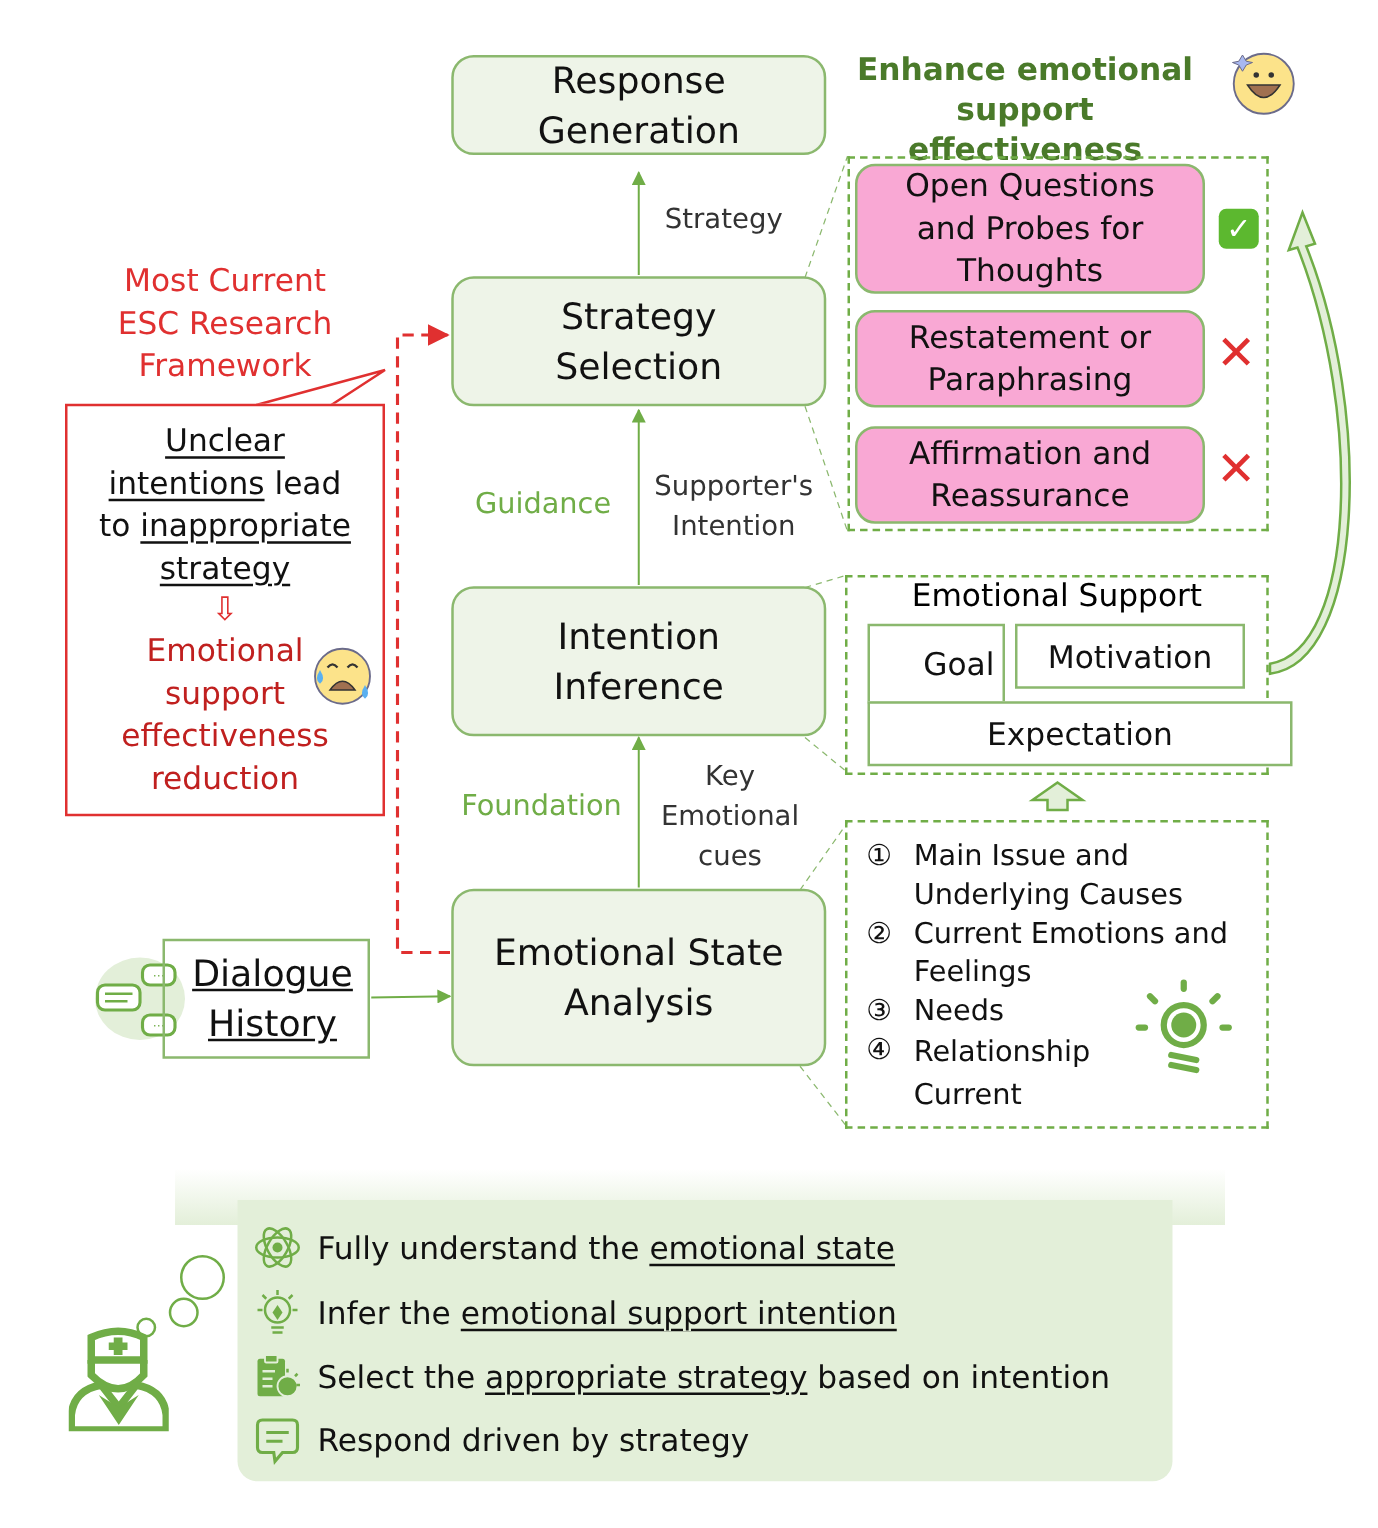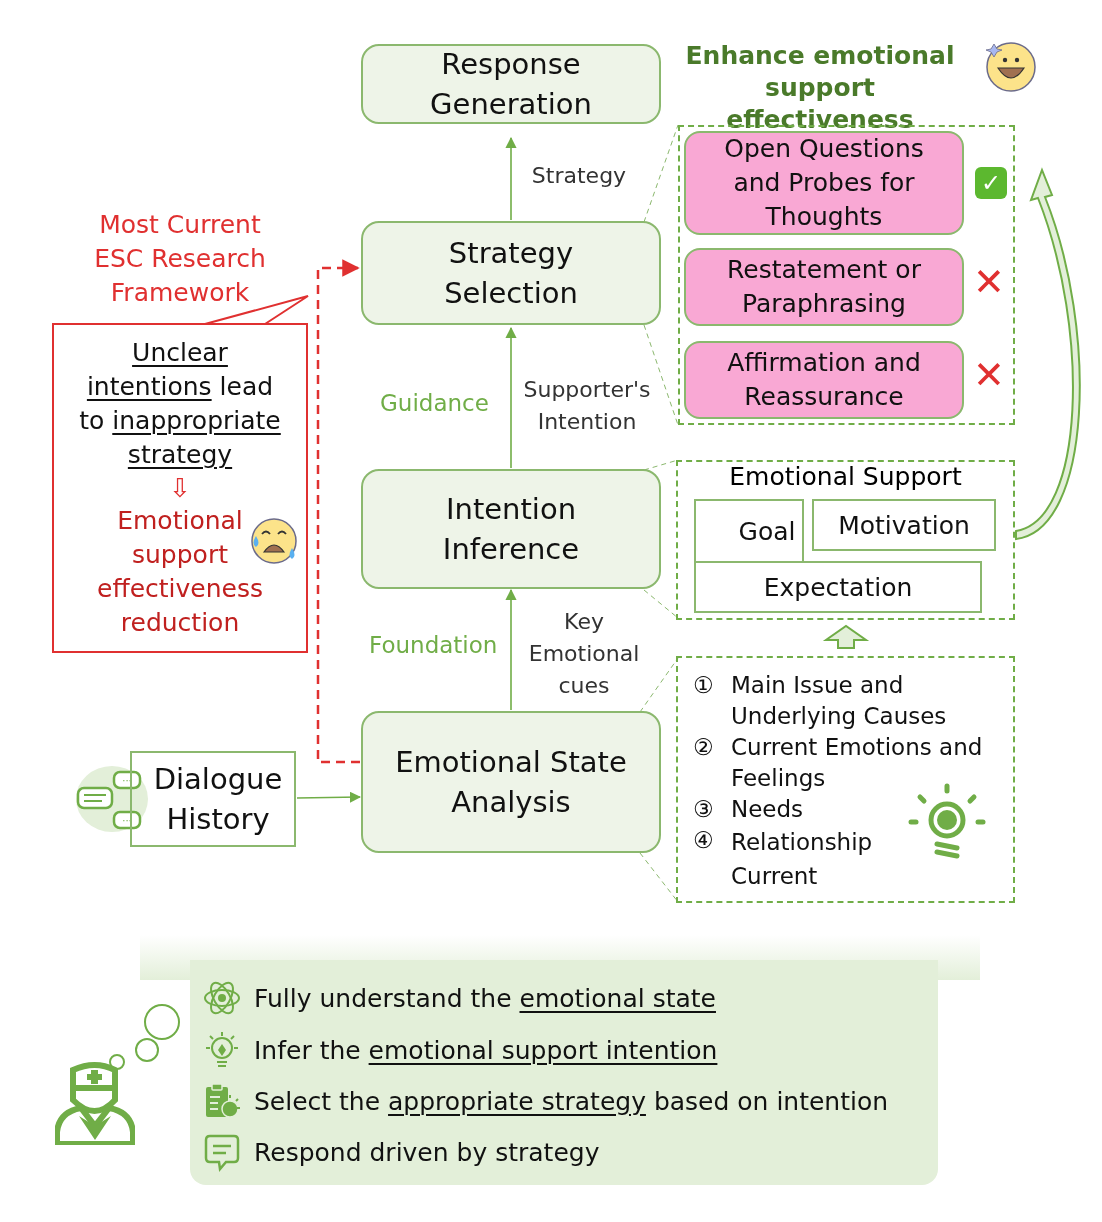--- a/index.html
+++ b/index.html
@@ -92,21 +92,21 @@
   <svg width="72" height="66" viewBox="0 0 72 66">
     <rect x="38" y="4" width="26" height="16" rx="6" fill="#fff" stroke="#70ad47" stroke-width="2.5"></rect>
     <text x="51" y="16" font-size="10" text-anchor="middle" fill="#70ad47">···</text>
     <rect x="2" y="20" width="34" height="20" rx="6" fill="#fff" stroke="#70ad47" stroke-width="2.5"></rect>
     <line x1="8" y1="27" x2="30" y2="27" stroke="#70ad47" stroke-width="2"></line>
     <line x1="8" y1="33" x2="26" y2="33" stroke="#70ad47" stroke-width="2"></line>
     <rect x="38" y="44" width="26" height="16" rx="6" fill="#fff" stroke="#70ad47" stroke-width="2.5"></rect>
     <text x="51" y="56" font-size="10" text-anchor="middle" fill="#70ad47">···</text>
   </svg>
 </div>
-<div class="abs" style="left:130px;top:751px;width:166px;height:96px;border:2px solid #8bb86e;background:transparent;box-sizing:border-box;display:flex;align-items:center;justify-content:center;text-align:center;font-size:29px;line-height:40px;white-space:pre-line;padding-left:10px;">Dialogue
+<div class="abs" style="left:130px;top:751px;width:166px;height:96px;border:2px solid #8bb86e;background:transparent;box-sizing:border-box;display:flex;align-items:center;justify-content:center;text-align:center;font-size:29px;line-height:40px;white-space:pre-line;padding-left:10px;text-decoration:underline;">Dialogue
 History</div>
 
 <div class="abs" style="left:670px;top:40px;width:300px;text-align:center;font-size:25px;line-height:32px;color:#4a7a2a;font-weight:bold;white-space:pre-line">Enhance emotional
 support effectiveness</div>
 <div class="abs" style="left:984px;top:40px;width:52px;height:56px;">
   <svg width="52" height="56" viewBox="0 0 52 56">
     <circle cx="27" cy="27" r="24" fill="#fce38a" stroke="#6b6b8a" stroke-width="1.5"></circle>
     <circle cx="21" cy="20" r="2.2" fill="#333"></circle>
     <circle cx="33" cy="20" r="2.2" fill="#333"></circle>
     <path d="M14,28 Q27,48 40,28 Z" fill="#a07050" stroke="#333" stroke-width="1.2"></path>
@@ -123,21 +123,21 @@
 Paraphrasing</div>
 <div class="abs" style="left:973px;top:262px;font-size:38px;line-height:40px;color:#e03030;font-weight:bold;">✕</div>
 <div class="strategy-box" style="left:684px;top:341px;width:280px;height:78px;white-space:pre-line">Affirmation and
 Reassurance</div>
 <div class="abs" style="left:973px;top:355px;font-size:38px;line-height:40px;color:#e03030;font-weight:bold;">✕</div>
 
 <div class="dash-panel" style="left:676px;top:460px;width:339px;height:160px;"></div>
 <div class="abs" style="left:676px;top:460px;width:339px;text-align:center;font-size:25px;line-height:34px;color:#000000;">Emotional Support</div>
 <div class="intent-box" style="left:694px;top:499px;width:110px;height:64px;padding-left:36px;">Goal</div>
 <div class="intent-box" style="left:812px;top:499px;width:184px;height:52px;">Motivation</div>
-<div class="intent-box" style="left:694px;top:561px;width:288px;height:52px;">Expectation</div>
+<div class="intent-box" style="left:694px;top:561px;width:340px;height:52px;">Expectation</div>
 
 <div class="dash-panel" style="left:676px;top:656px;width:339px;height:247px;"></div>
 <div class="analysis-list" style="left:693px;top:670px;width:310px;">
   <div class="row">
       <span class="num">①</span>
       <span style="white-space:pre-line">Main Issue and
 Underlying Causes</span>
     </div>
   <div class="row">
       <span class="num">②</span>

